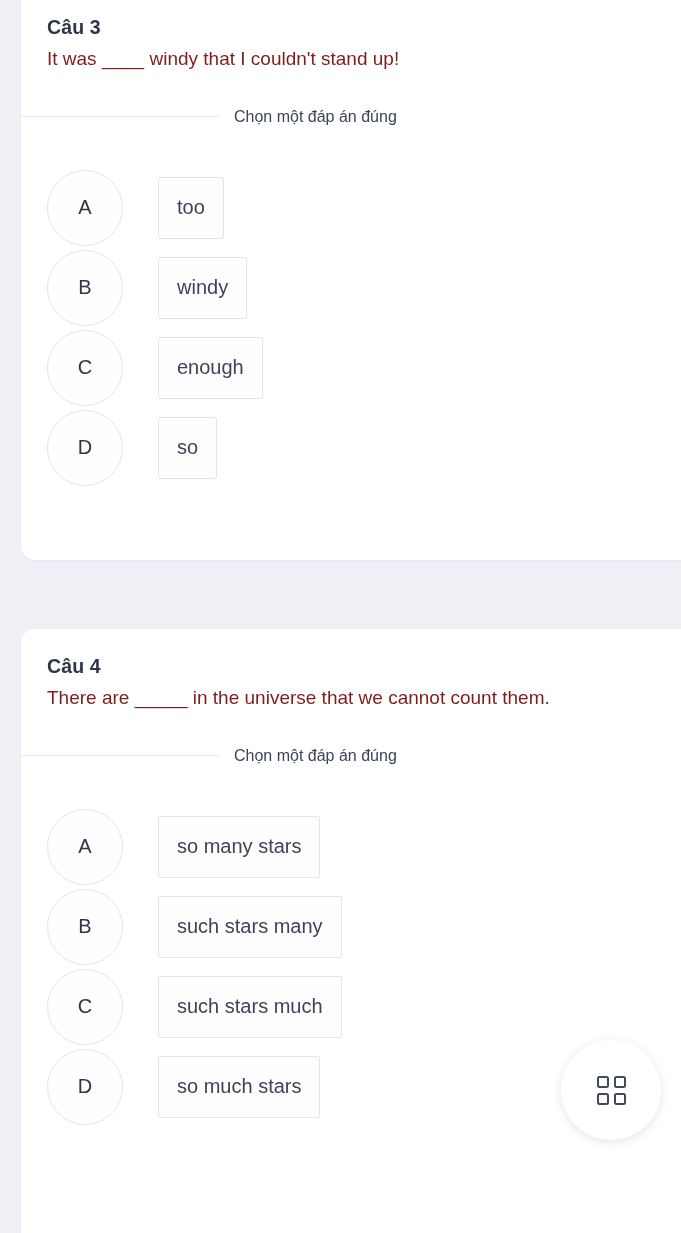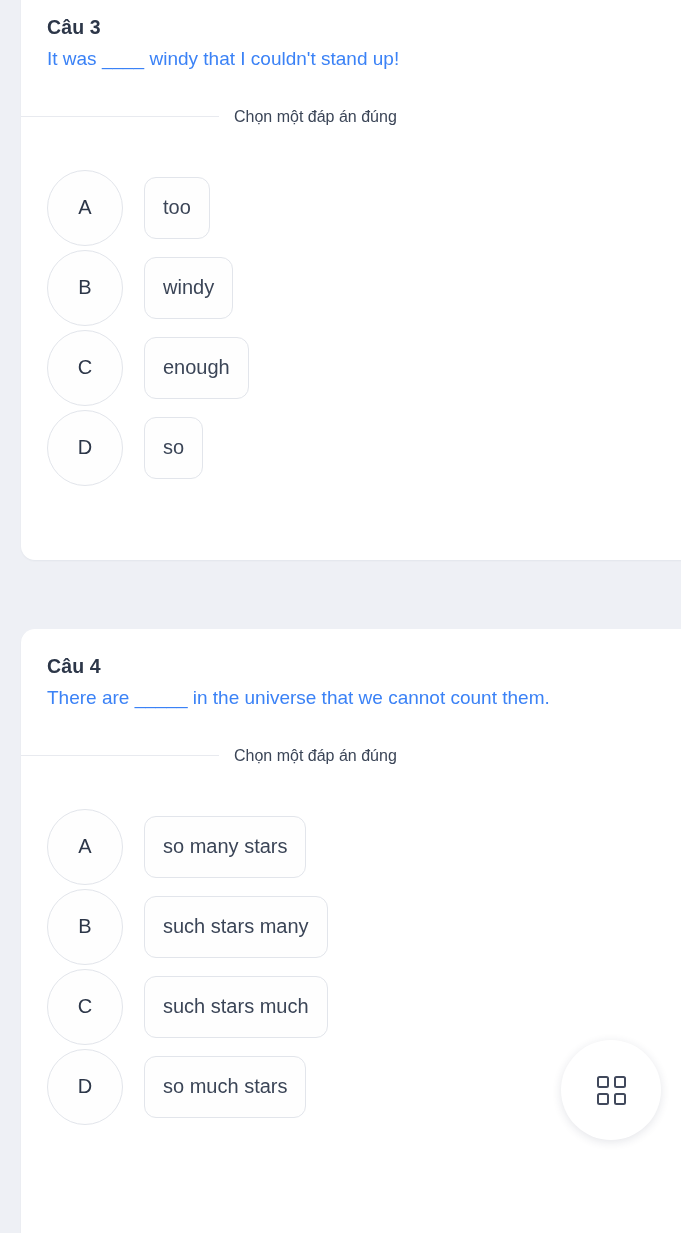--- a/index.html
+++ b/index.html
@@ -52,21 +52,21 @@
 
   .q-number {
     font-size: 19.5px;
     font-weight: bold;
     color: #2c3648;
     letter-spacing: 0.1px;
   }
 
   .q-text {
     font-size: 19px;
-    color: #3b82f6;
+    color: #7f1d1d;
     line-height: 1.62;
     margin-top: 5px;
     max-width: 624px;
     font-weight: 400;
   }
 
   
   .choose-row {
     display: flex;
     align-items: center;
@@ -111,24 +111,24 @@
     background: #fefefe;
     display: flex;
     align-items: center;
     justify-content: center;
     font-size: 20px;
     color: #2c3648;
     font-weight: 400;
   }
 
   .opt-text {
-    margin-left: 21px;
+    margin-left: 35px;
     min-height: 62px;
     border: 1px solid #e2e5eb;
-    border-radius: 12px;
+    border-radius: 2px;
     background: #fefefe;
     display: flex;
     align-items: center;
     padding: 0 18px;
     font-size: 20px;
     color: #3b4557;
     white-space: nowrap;
   }
 
   

